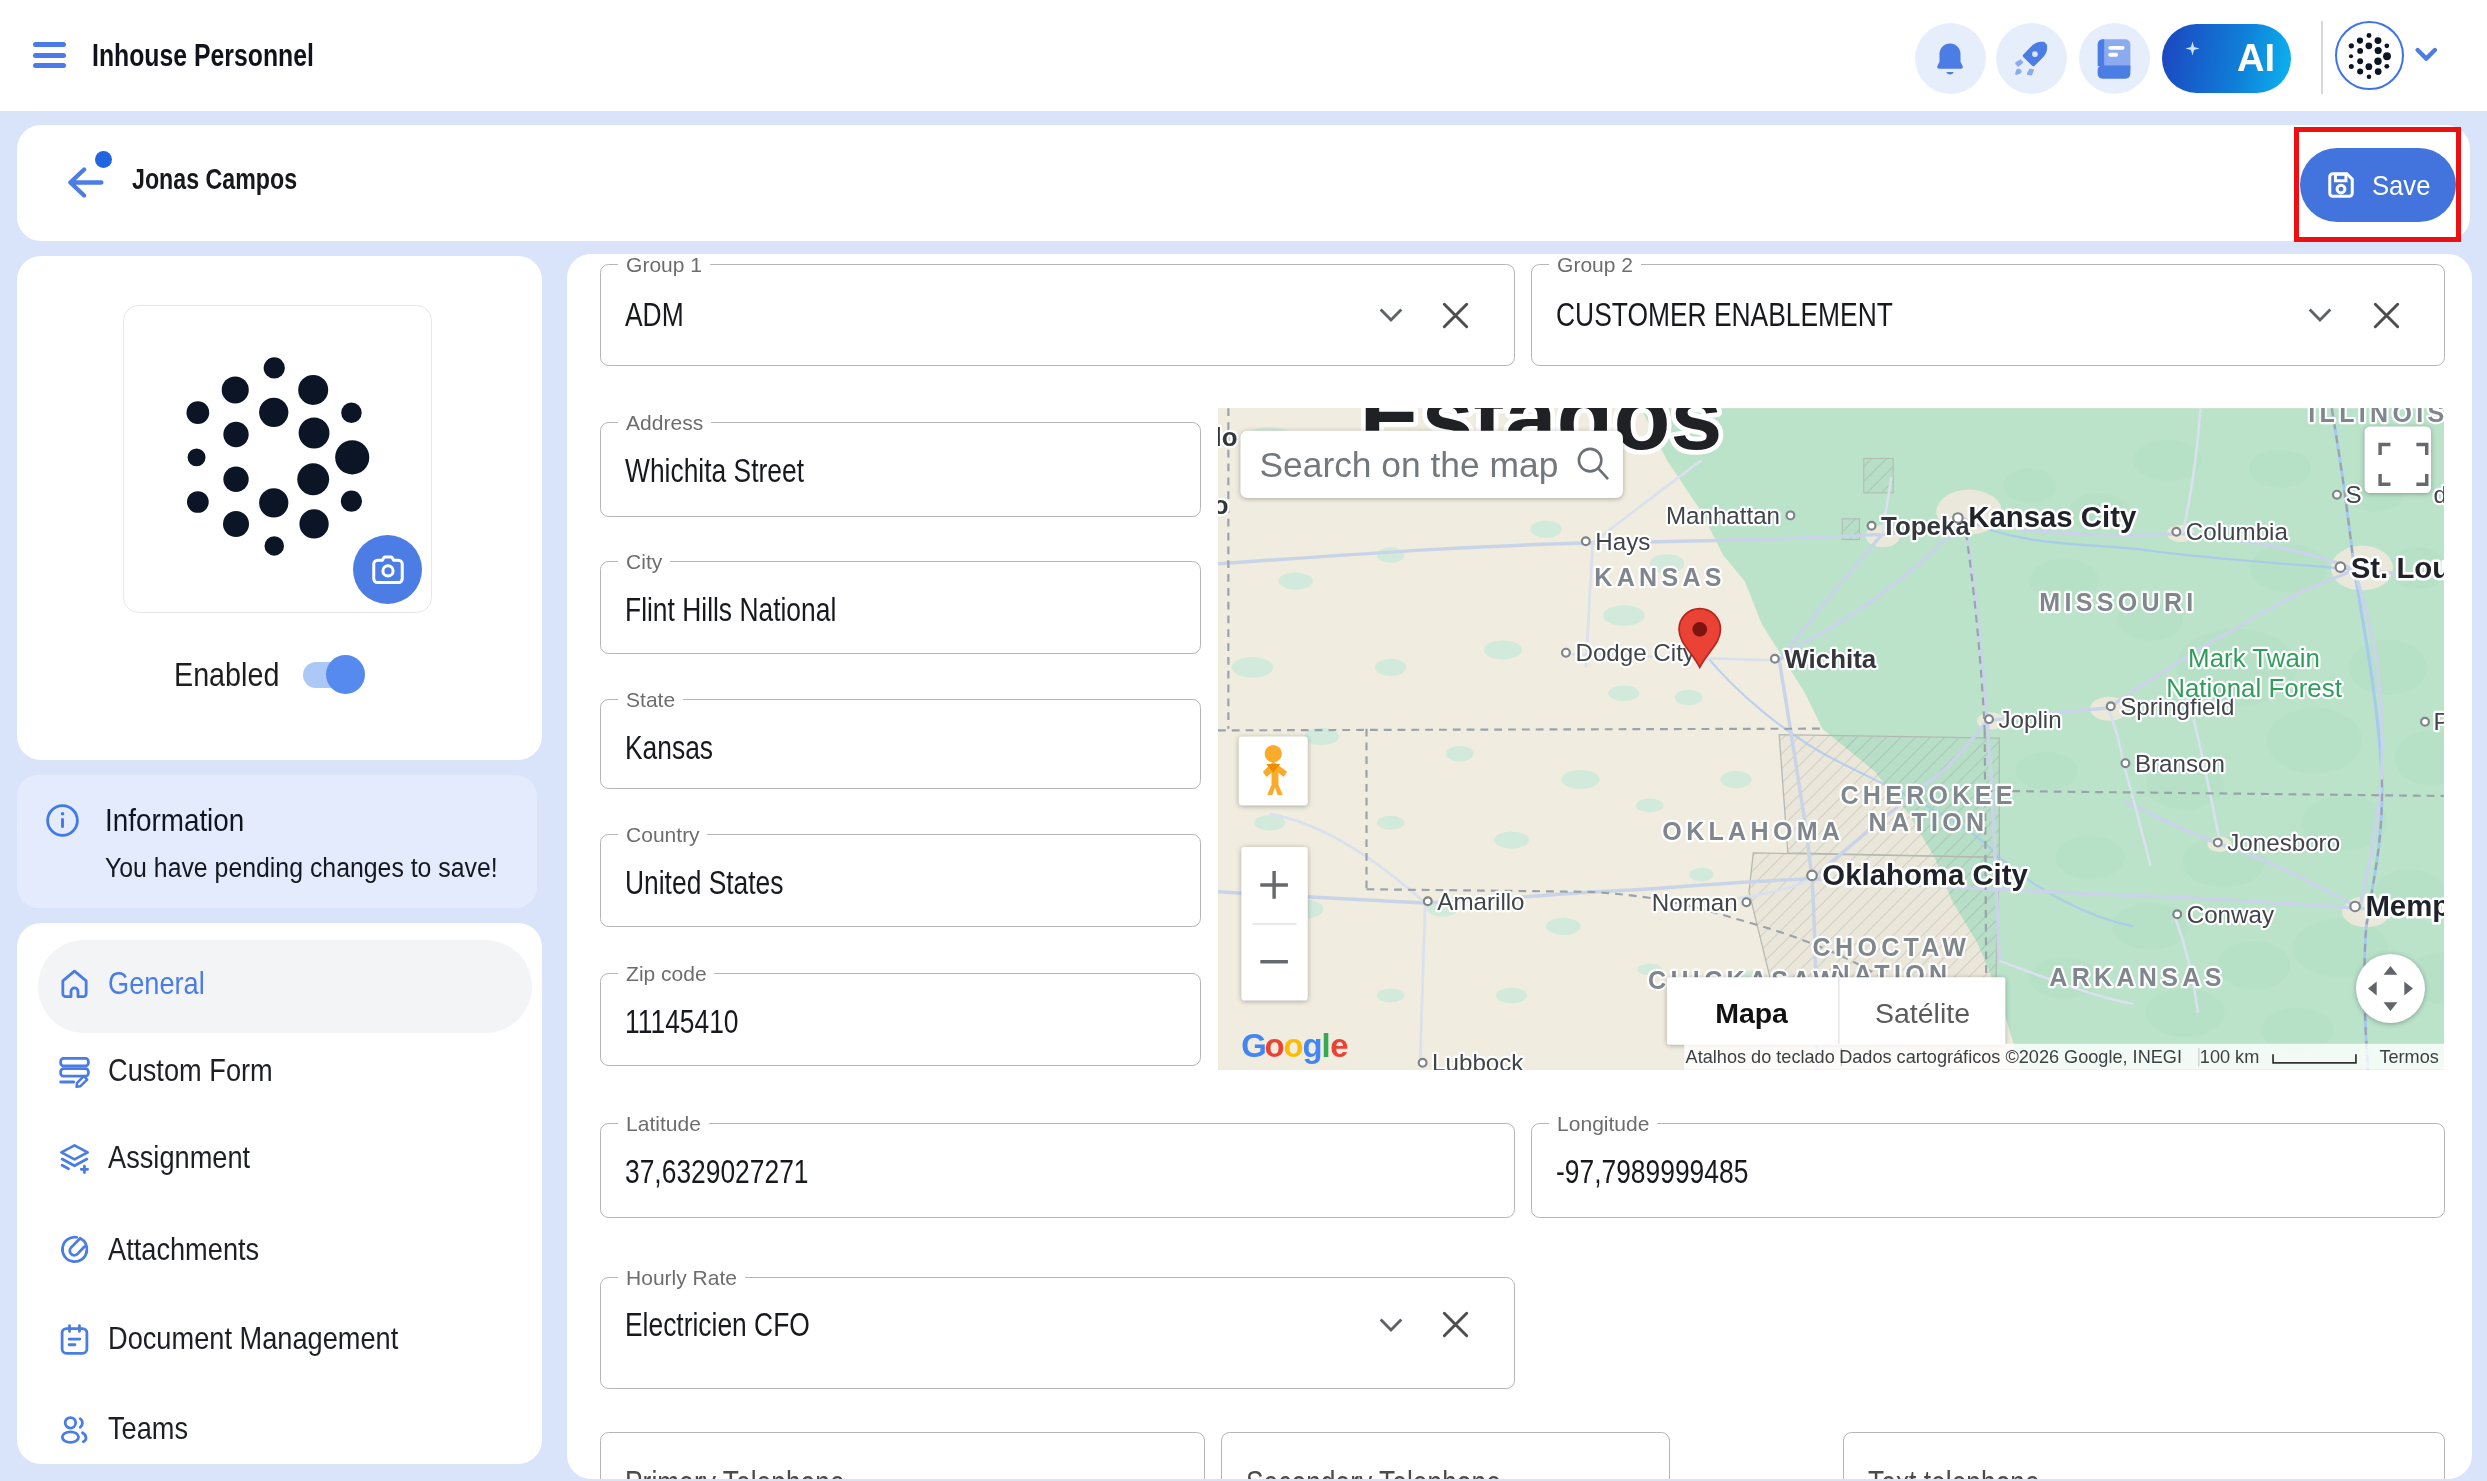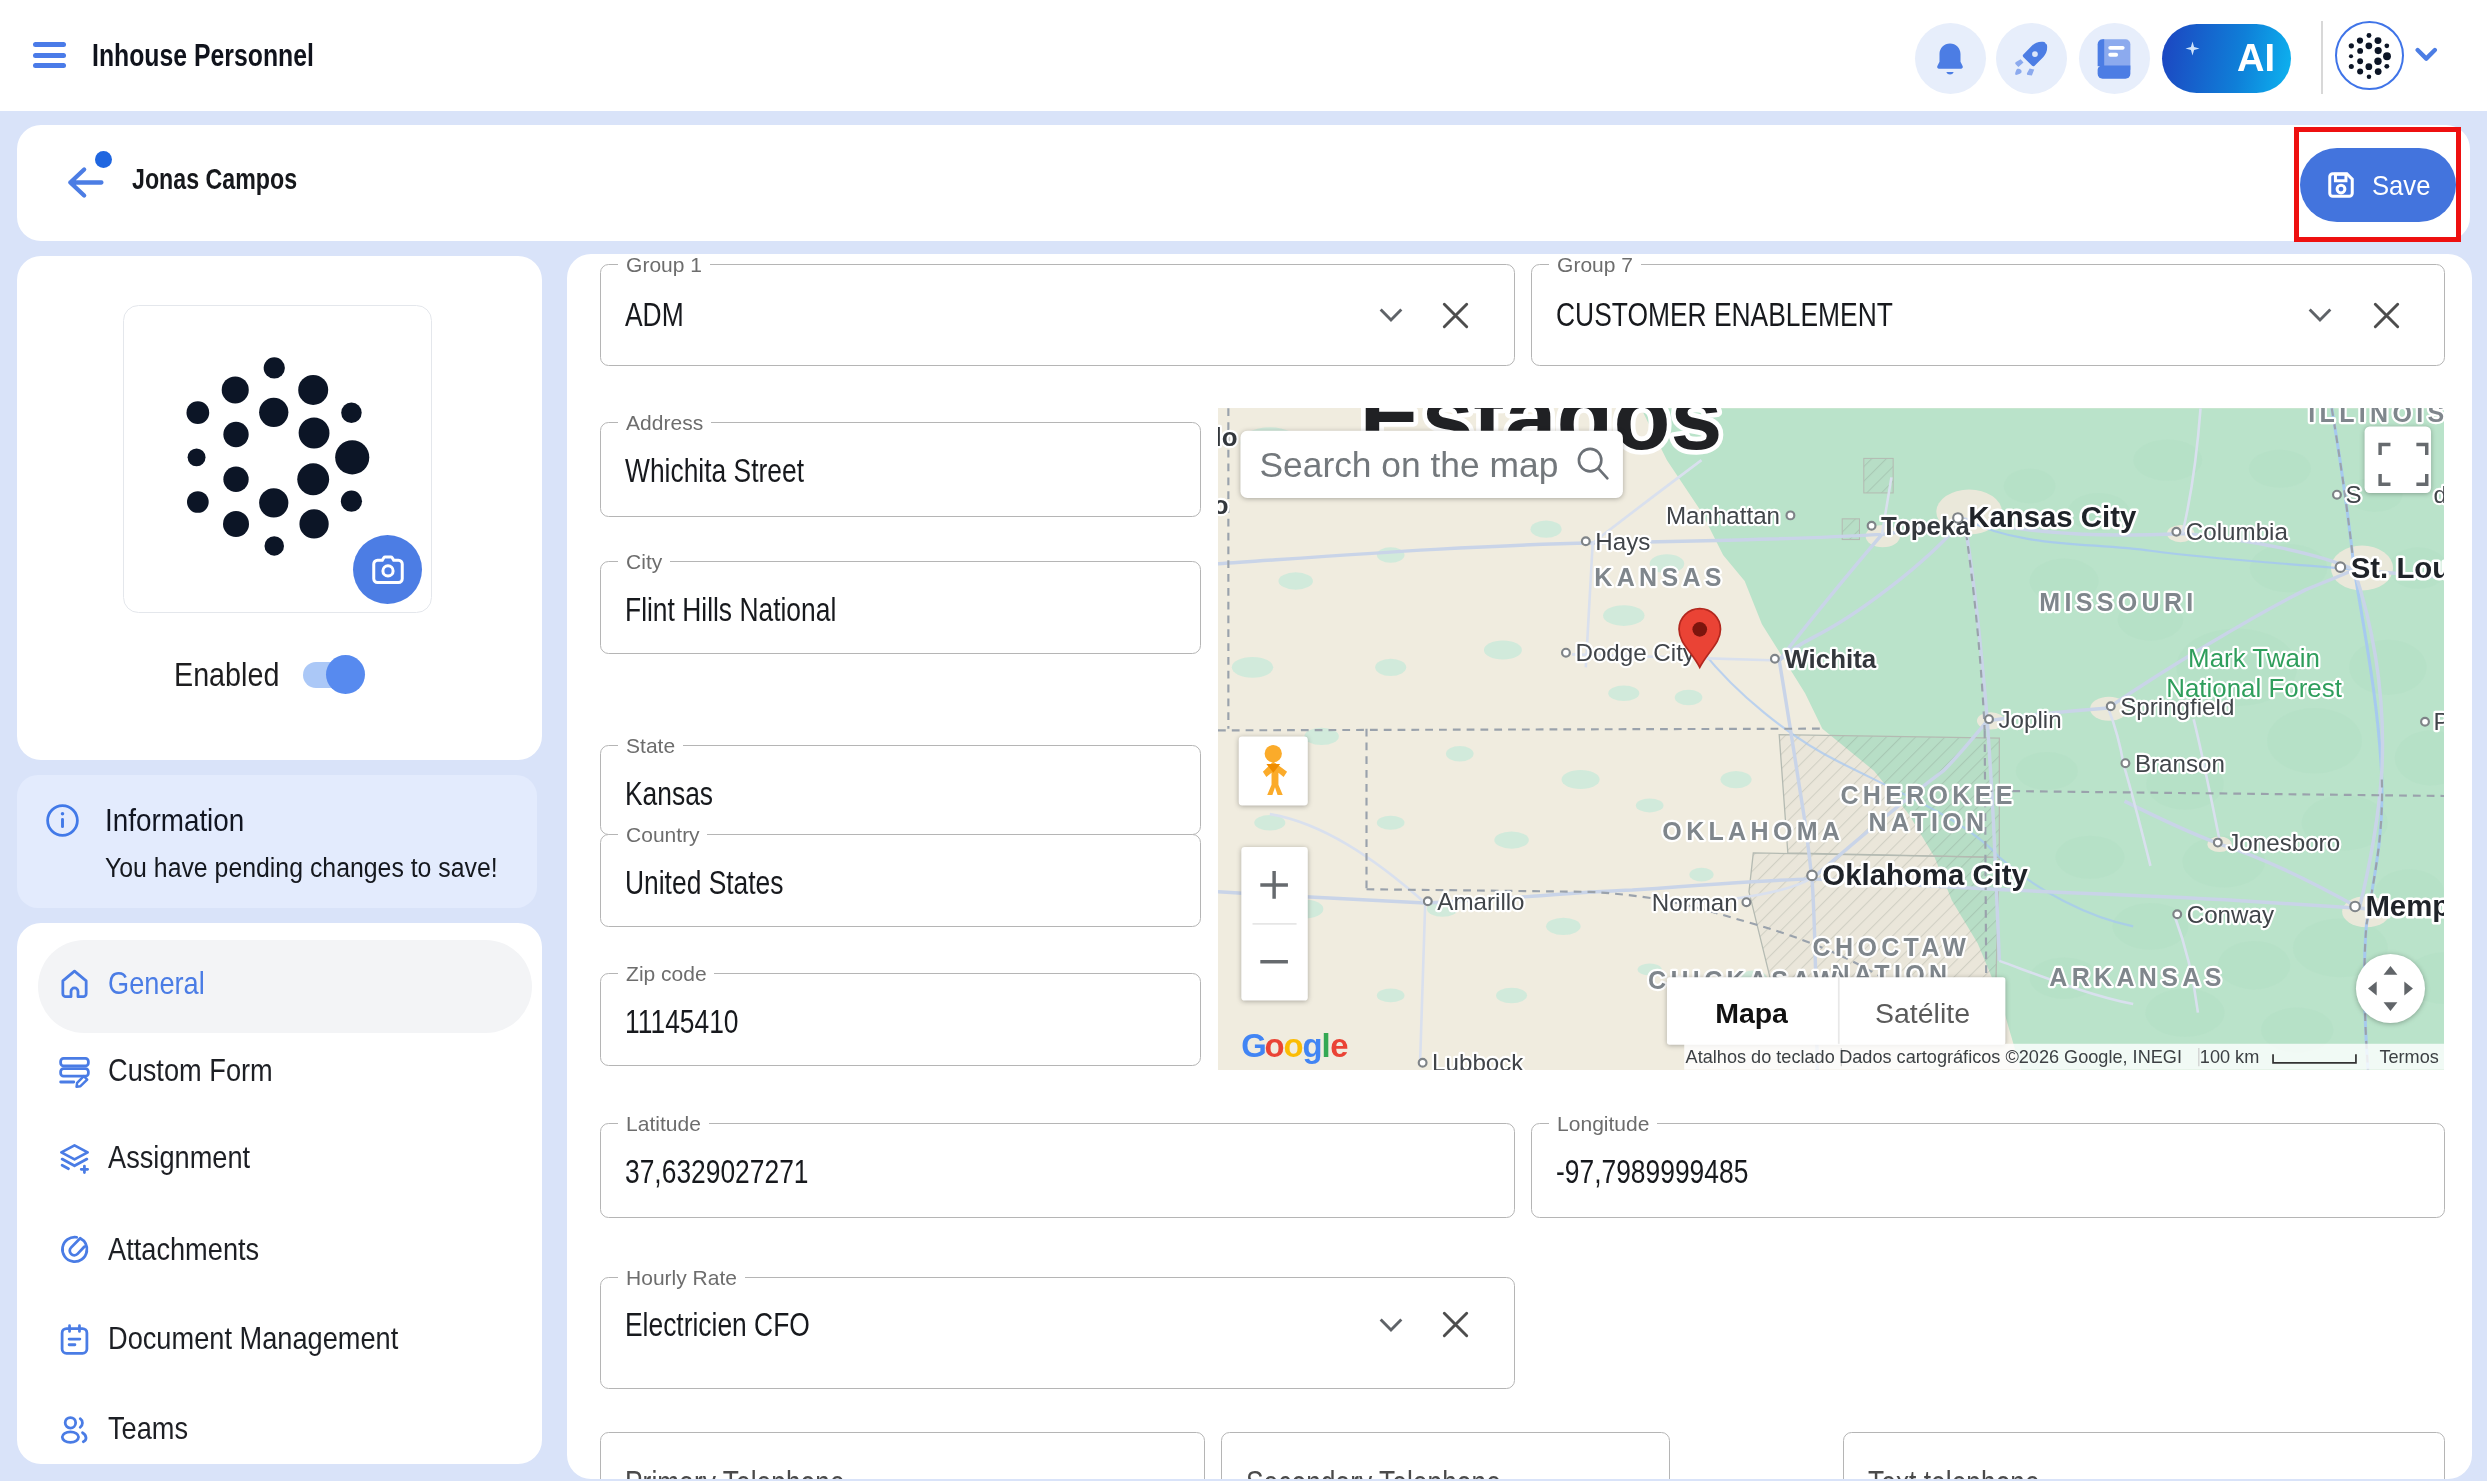--- a/index.html
+++ b/index.html
@@ -194,39 +194,39 @@
     <span class="lbl">Group 1</span>
     <div class="val" style="top:31px;">ADM</div>
     <svg class="abs" style="left:777px;top:42px;" width="26" height="15.5" viewBox="0 0 30 18">
         <path d="M3 3l12 12L27 3" fill="none" stroke="#5f6368" stroke-width="3.4"></path>
       </svg>
     <svg class="abs" style="left:839px;top:35px;" width="31" height="31" viewBox="0 0 36 36">
         <path d="M5 5l26 26M31 5L5 31" stroke="#4d4d4d" stroke-width="3.4" stroke-linecap="round"></path>
       </svg>
   </div>
   <div class="field" style="left:964px;top:10.4px;width:914px;height:102px;">
-    <span class="lbl">Group 7</span>
+    <span class="lbl">Group 2</span>
     <div class="val" style="top:31px;">CUSTOMER ENABLEMENT</div>
     <svg class="abs" style="left:775px;top:42px;" width="26" height="15.5" viewBox="0 0 30 18">
         <path d="M3 3l12 12L27 3" fill="none" stroke="#5f6368" stroke-width="3.4"></path>
       </svg>
     <svg class="abs" style="left:839px;top:35px;" width="31" height="31" viewBox="0 0 36 36">
         <path d="M5 5l26 26M31 5L5 31" stroke="#4d4d4d" stroke-width="3.4" stroke-linecap="round"></path>
       </svg>
   </div>
 
   <div class="field" style="left:33px;top:168px;width:601px;height:95px;padding-left:44px;">
     <span class="lbl">Address</span>
     <div class="val" style="top:29px;">Whichita Street</div>
   </div>
   <div class="field" style="left:33px;top:307px;width:601px;height:93px;">
     <span class="lbl">City</span>
     <div class="val" style="top:29px;">Flint Hills National</div>
   </div>
-  <div class="field" style="left:33px;top:445px;width:601px;height:90px;margin-top:46px;">
+  <div class="field" style="left:33px;top:445px;width:601px;height:90px;">
     <span class="lbl">State</span>
     <div class="val" style="top:29px;">Kansas</div>
   </div>
   <div class="field" style="left:33px;top:580px;width:601px;height:93px;">
     <span class="lbl">Country</span>
     <div class="val" style="top:29px;">United States</div>
   </div>
   <div class="field" style="left:33px;top:719px;width:601px;height:93px;">
     <span class="lbl">Zip code</span>
     <div class="val" style="top:29px;">11145410</div>

